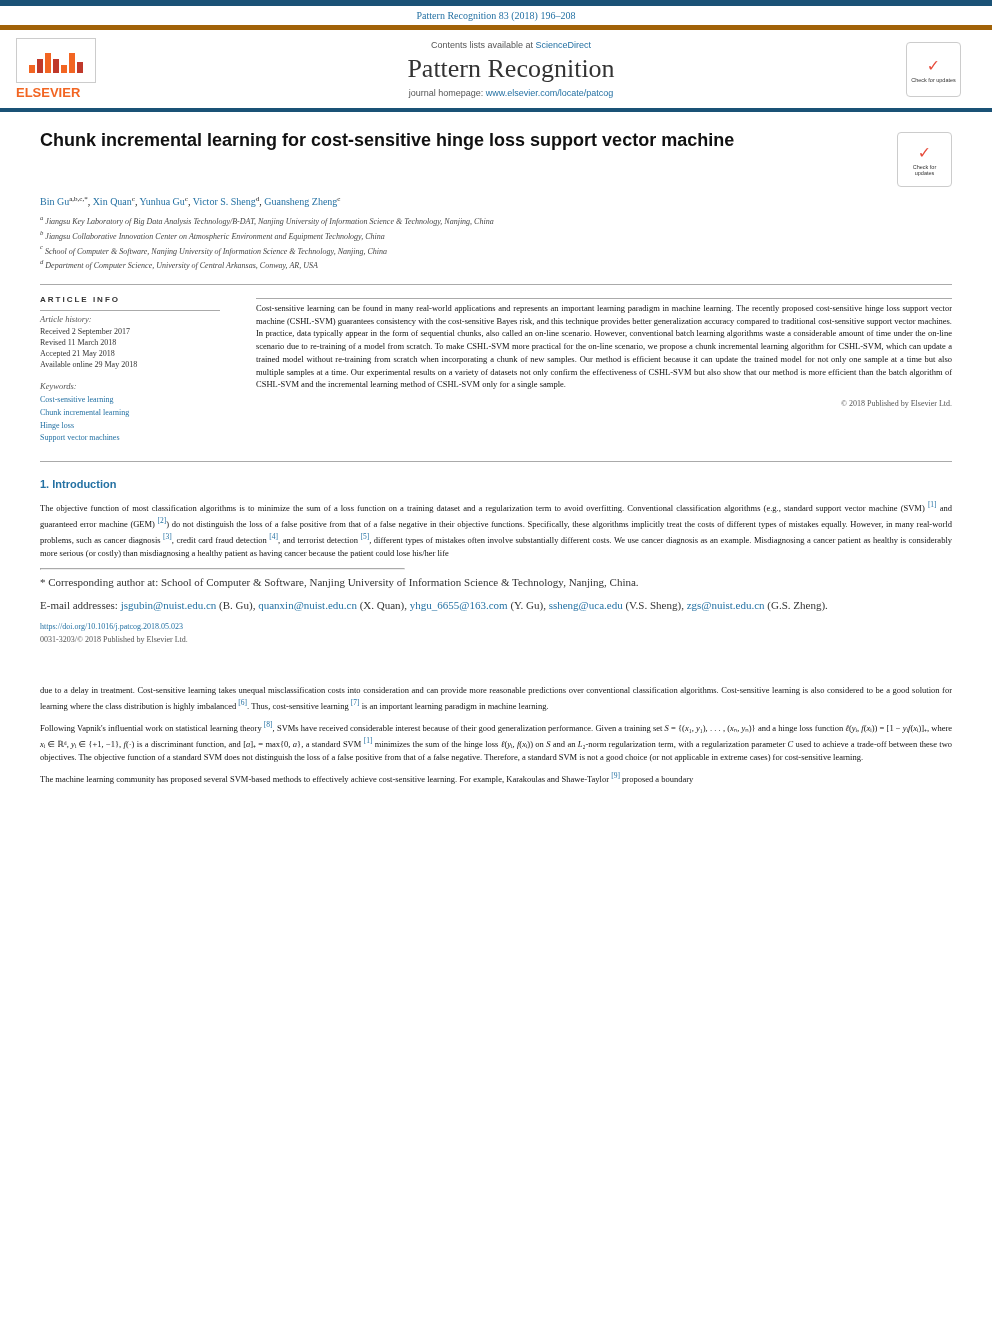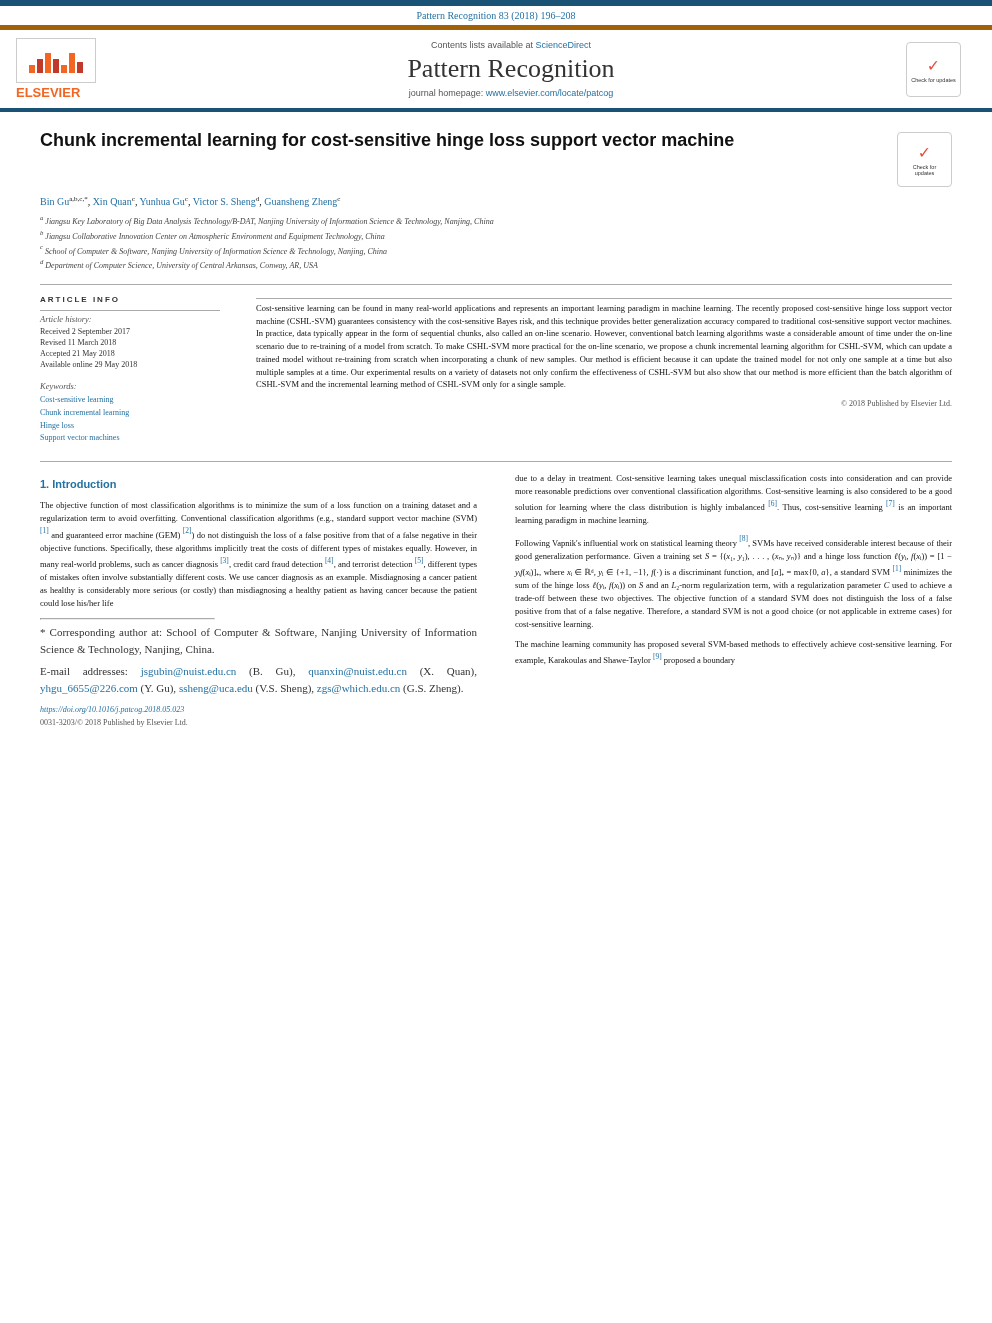--- a/index.html
+++ b/index.html
@@ -228,20 +228,21 @@
       color: #555;
       text-align: right;
       margin-top: 8px;
     }
 
     
     .body-columns {
       display: flex;
       gap: 38px;
       margin-top: 10px;
+      flex-direction: column;
     }
     .body-col {
       flex: 1;
       font-size: 8.5px;
       line-height: 1.55;
       color: #111;
       text-align: justify;
     }
 
     .section-heading {
@@ -278,21 +279,20 @@
     }
     .footnote a {
       color: #2471a3;
       text-decoration: none;
     }
 
     .doi-line {
       font-size: 8px;
       color: #2471a3;
       margin-top: 8px;
-      font-style: italic;
     }
     .issn-line {
       font-size: 8px;
       color: #555;
     }
 
     .math-formula {
       font-style: italic;
     }
   </style>
@@ -416,23 +416,23 @@
         The objective function of most classification algorithms is to minimize the sum of a loss function on a training dataset and a regularization term to avoid overfitting. Conventional classification algorithms (e.g., standard support vector machine (SVM) <a><span class="ref">[1]</span></a> and guaranteed error machine (GEM) <a><span class="ref">[2]</span></a>) do not distinguish the loss of a false positive from that of a false negative in their objective functions. Specifically, these algorithms implicitly treat the costs of different types of mistakes equally. However, in many real-world problems, such as cancer diagnosis <a><span class="ref">[3]</span></a>, credit card fraud detection <a><span class="ref">[4]</span></a>, and terrorist detection <a><span class="ref">[5]</span></a>, different types of mistakes often involve substantially different costs. We use cancer diagnosis as an example. Misdiagnosing a cancer patient as healthy is considerably more serious (or costly) than misdiagnosing a healthy patient as having cancer because the patient could lose his/her life
       </p>
 
       <hr class="footnote-divider">
       <div class="footnote">
         <p>* Corresponding author at: School of Computer &amp; Software, Nanjing University of Information Science &amp; Technology, Nanjing, China.</p>
         <p>
           <span>E-mail addresses:</span>
           <a>jsgubin@nuist.edu.cn</a> (B. Gu),
           <a>quanxin@nuist.edu.cn</a> (X. Quan),
-          <a>yhgu_6655@226.com</a> (Y. Gu),
+          <a>yhgu_6655@163.com</a> (Y. Gu),
           <a>ssheng@uca.edu</a> (V.S. Sheng),
-          <a>zgs@which.edu.cn</a> (G.S. Zheng).
+          <a>zgs@nuist.edu.cn</a> (G.S. Zheng).
         </p>
       </div>
       <div class="doi-line">
         <a>https://doi.org/10.1016/j.patcog.2018.05.023</a>
       </div>
       <div class="issn-line">0031-3203/© 2018 Published by Elsevier Ltd.</div>
     </div>
 
     <div class="body-col">
       <p>

